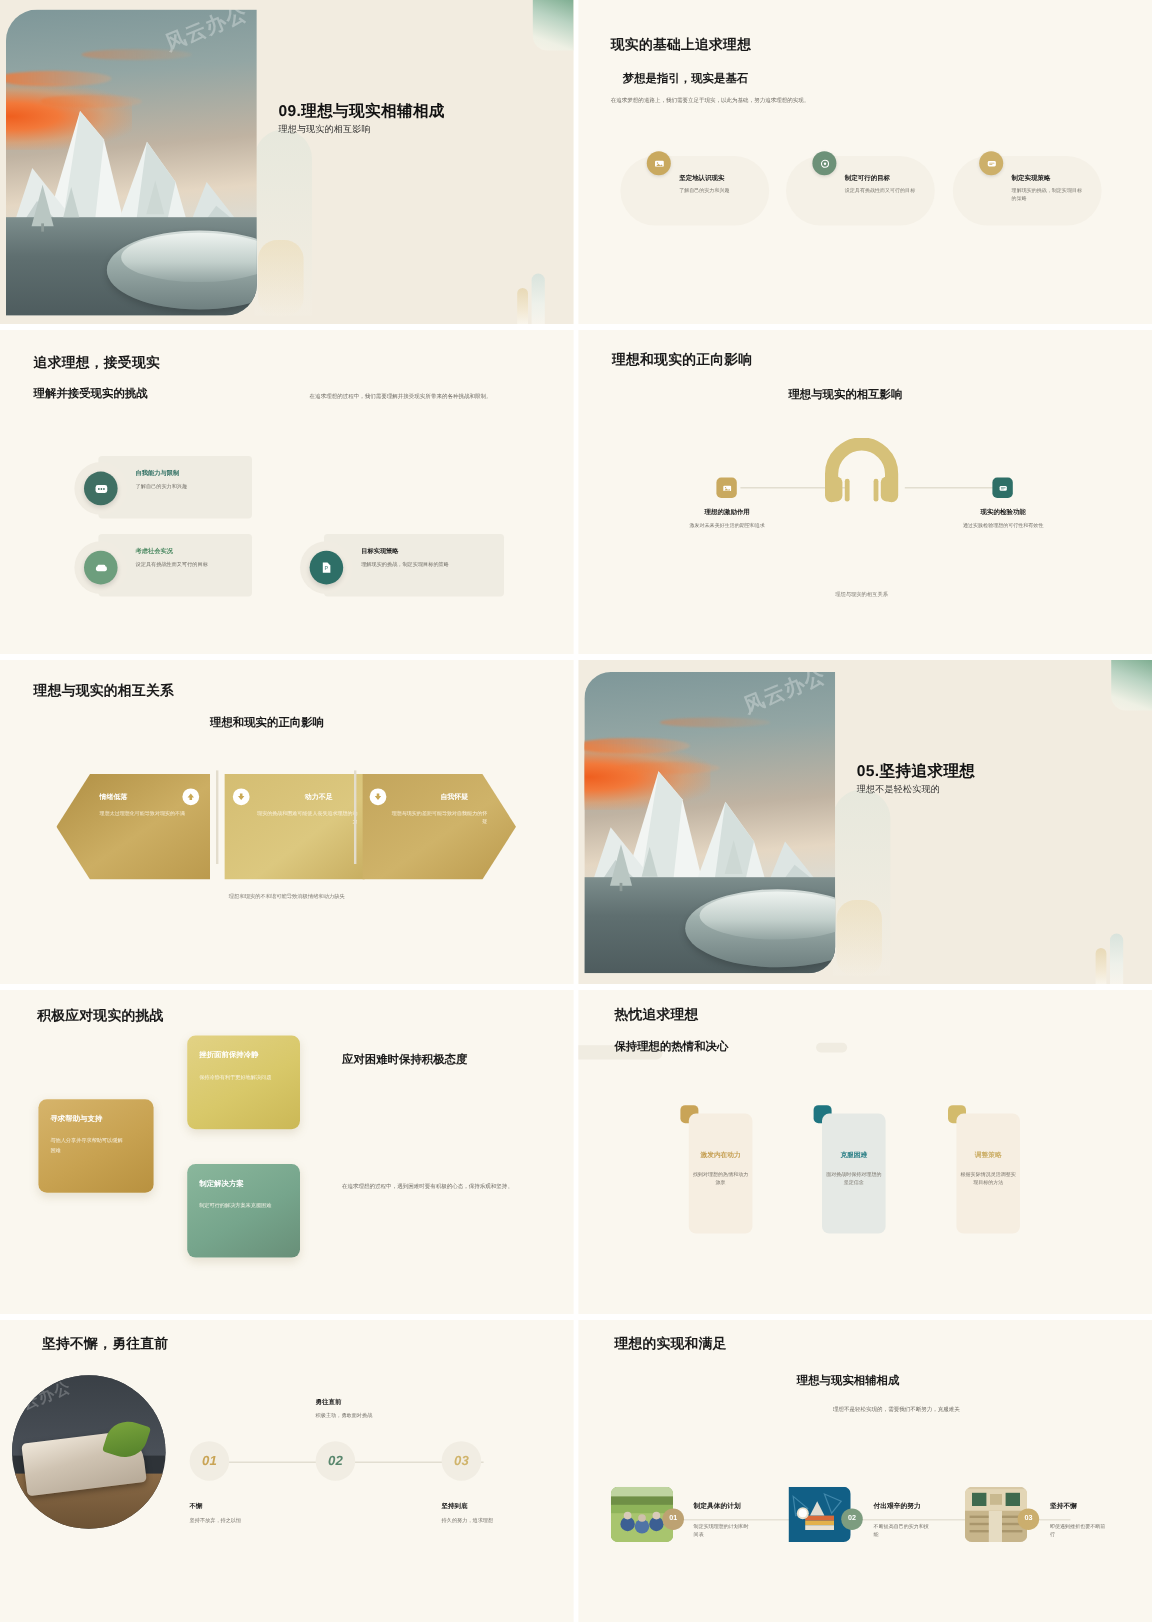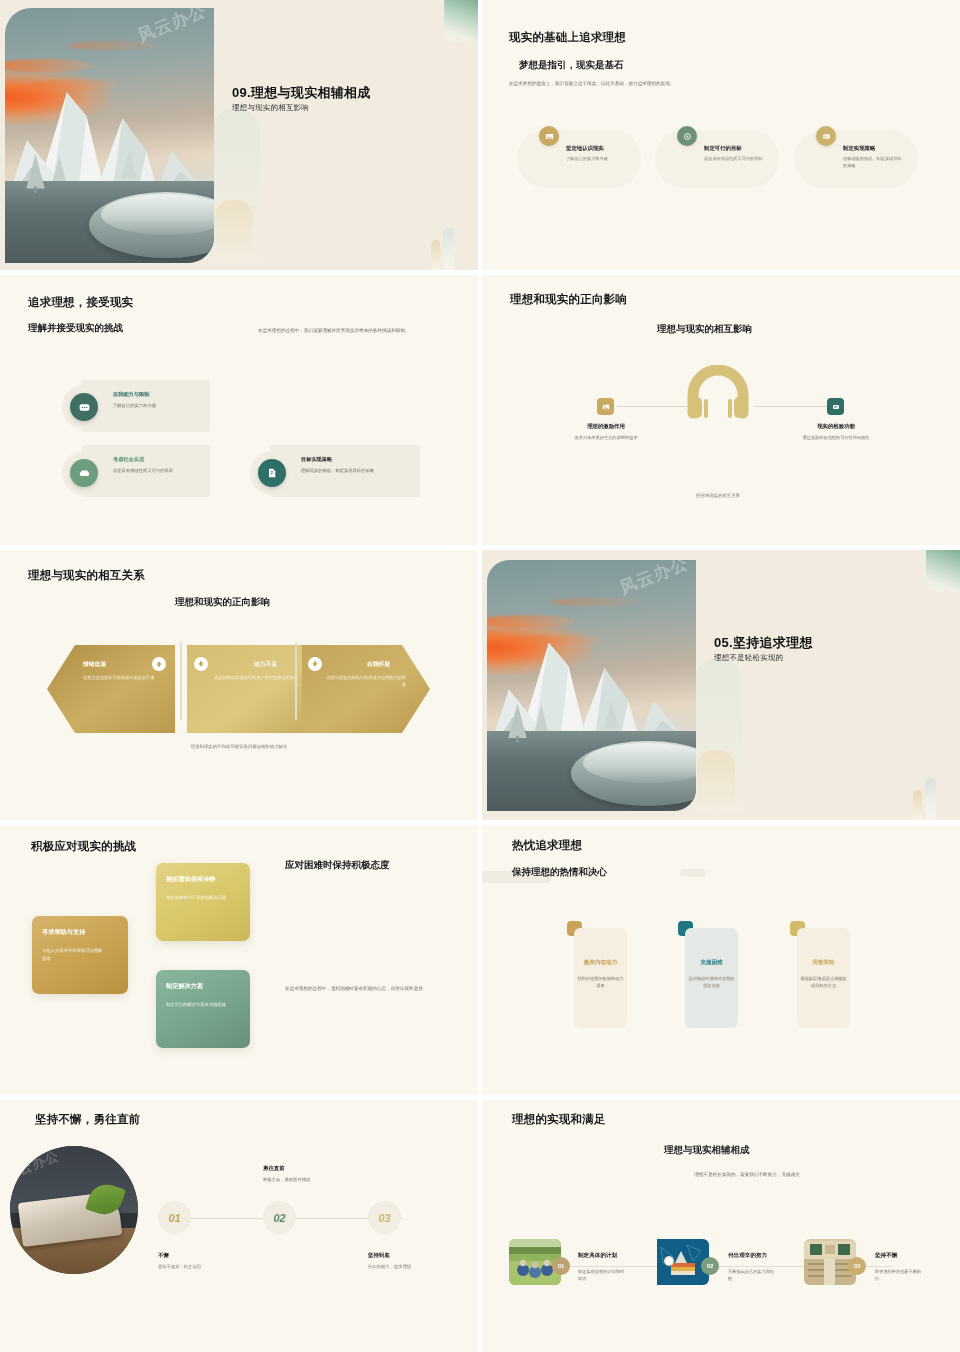--- a/index.html
+++ b/index.html
@@ -483,21 +483,21 @@
       <div class="podium-inner"></div>
       <div class="wm">风云办公</div>
     </div>
 
     <div class="cover-title">05.坚持追求理想</div>
     <div class="cover-sub">理想不是轻松实现的</div>
   </div>
 
   <div class="slide">
     <div class="s-title" style="left:31px;top:14px;">积极应对现实的挑战</div>
-    <div class="s-sub" style="left:285px;top:33px;width:130px;line-height:1.5;">应对困难时保持积极态度</div>
+    <div class="s-sub" style="left:285px;top:52px;width:130px;line-height:1.5;">应对困难时保持积极态度</div>
     <div class="s-body" style="left:285px;top:160px;width:160px;">在追求理想的过程中，遇到困难时要有积极的心态，保持乐观和坚持。</div>
 
     <div class="gcard" style="left:32px;top:91px;width:96px;height:78px;background:linear-gradient(150deg,#d6b46b 0%,#c8a251 55%,#b8913f 100%);"></div>
     <div class="gc-h" style="left:42px;top:103px;">寻求帮助与支持</div>
     <div class="gc-p" style="left:42px;top:122px;width:62px;">与他人分享并寻求帮助可以缓解困难</div>
 
     <div class="gcard" style="left:156px;top:38px;width:94px;height:78px;background:linear-gradient(150deg,#e2d285 0%,#d8c869 55%,#cbb856 100%);"></div>
     <div class="gc-h" style="left:166px;top:50px;">挫折面前保持冷静</div>
     <div class="gc-p" style="left:166px;top:69px;width:62px;">保持冷静有利于更好地解决问题</div>
 

